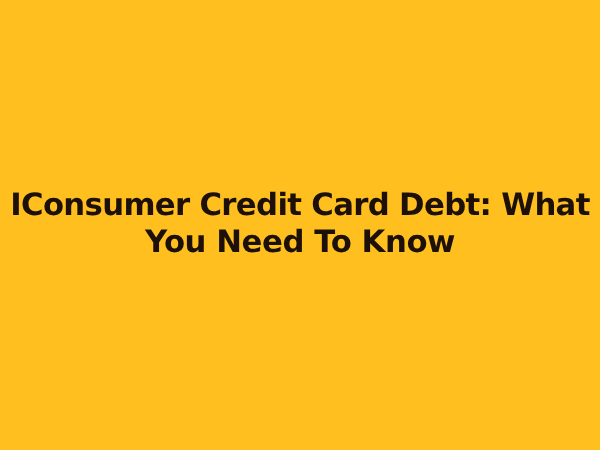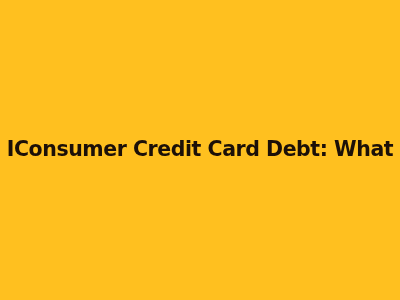--- a/index.html
+++ b/index.html
@@ -58,16 +58,17 @@
 </style>
 </head>
 <body>
 
 <div id="banner">
 
   <div id="headline-block">
 
     <span class="headline-line line-1">IConsumer Credit Card Debt: What</span>
 
+    <span class="headline-line line-2">You Need To Know</span>
 
   </div>
 
 </div>
 
 </body></html>

